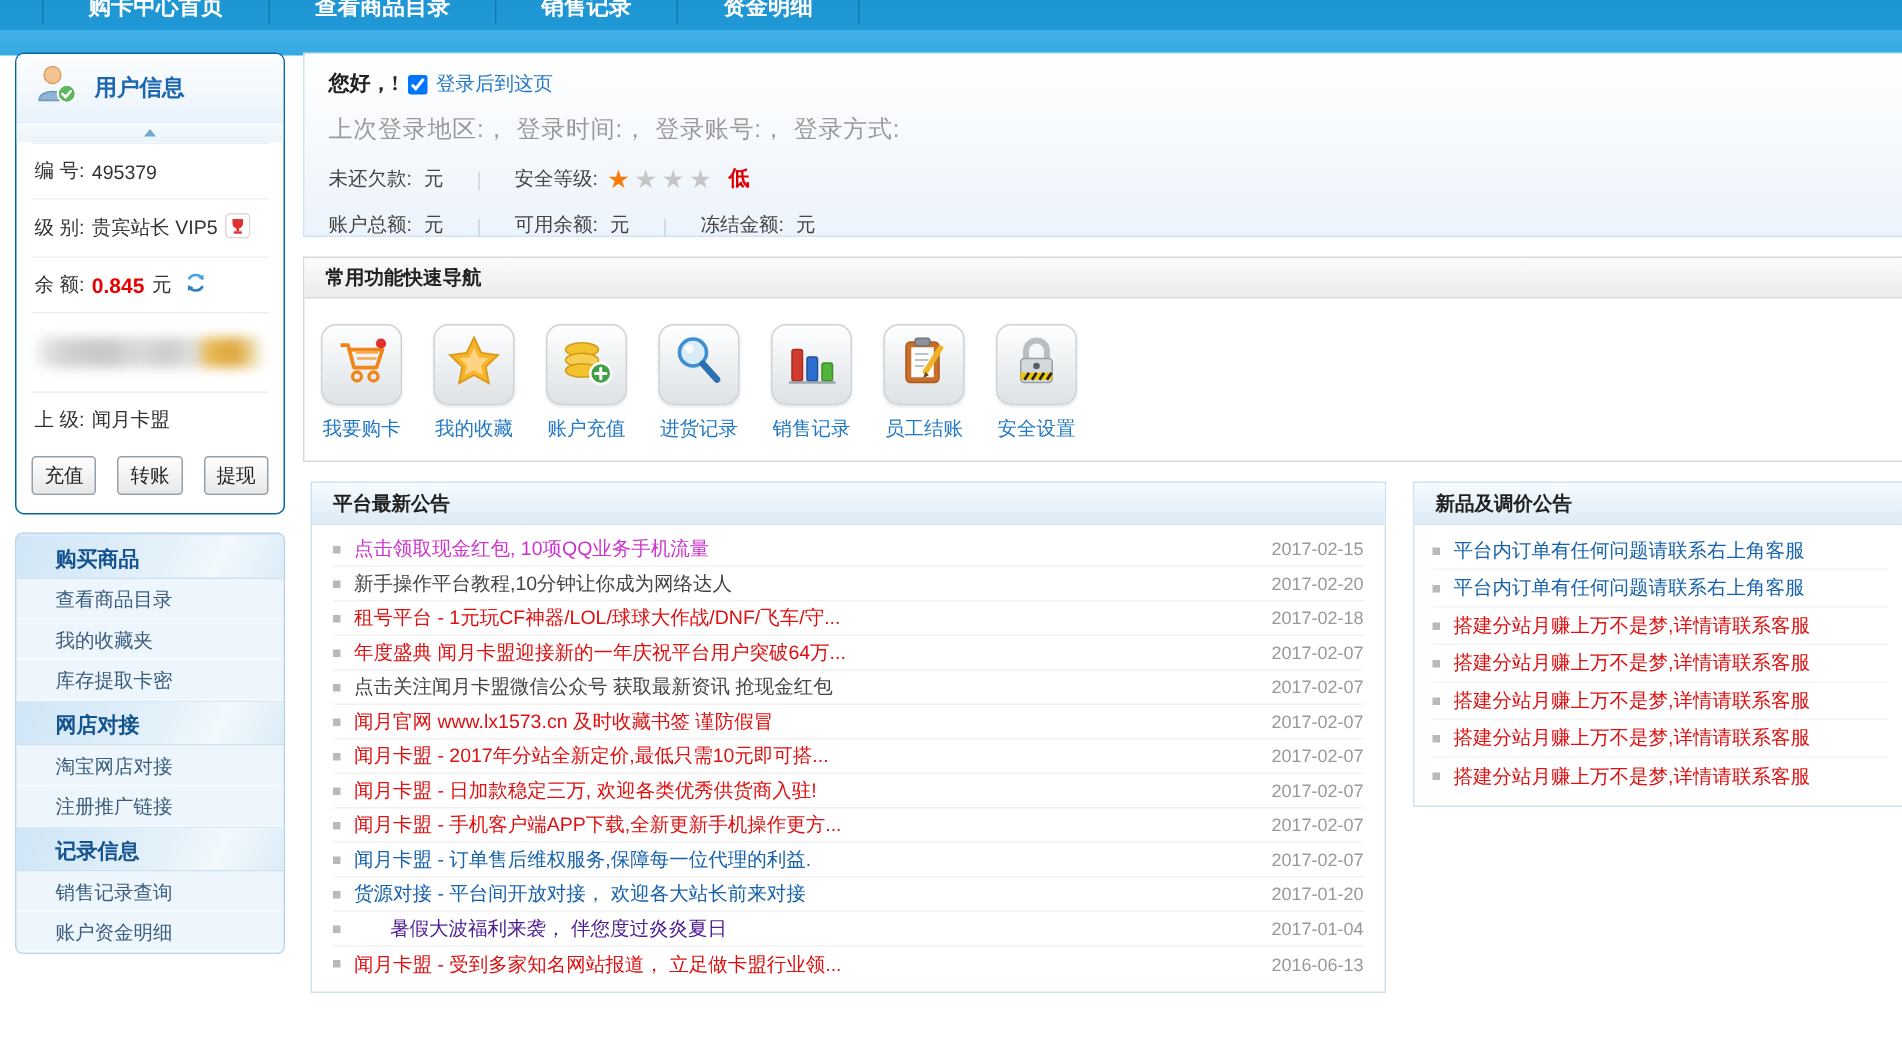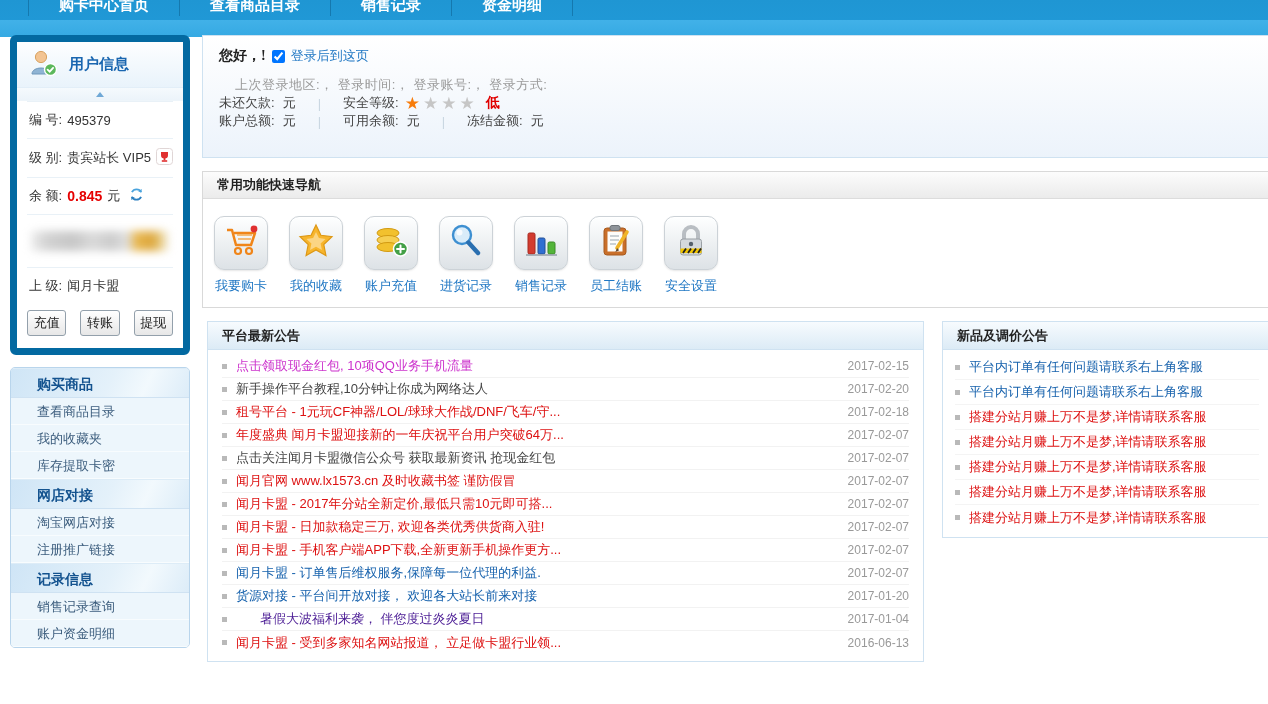--- a/index.html
+++ b/index.html
@@ -10,21 +10,21 @@
   .topnav { position:relative; height:37px;
     background:linear-gradient(#1f96d3 0%, #2098d6 54%, #41b1e8 55%, #35a9e3 100%);
     overflow:hidden; }
   .topnav ul { position:absolute; top:-6px; left:28px; display:flex; list-style:none; }
   .topnav li { padding:0 30px; color:#fff; font-weight:bold; font-size:15px;
     line-height:22px; border-left:1px solid rgba(8,84,128,.45); cursor:pointer; white-space:nowrap; }
   .topnav li:last-child { border-right:1px solid rgba(8,84,128,.45); }
 
   
   .sidebar { position:absolute; left:10px; top:35px; width:180px; }
-  .user-panel { border:7px solid #0369a1; border-radius:6px; background:#fff; overflow:hidden; }
+  .user-panel { border:1px solid #0369a1; border-radius:6px; background:#fff; overflow:hidden; }
   .user-panel-header { height:46px; display:flex; align-items:center; gap:10px;
     padding-left:12px; background:linear-gradient(#fdfeff,#e9f3fb);
     border-bottom:1px solid #e2eef8; }
   .user-panel-title { color:#1a66b0; font-weight:bold; font-size:15px; }
   .collapse-strip { height:13px; background:linear-gradient(#f5fafd,#ecf4fa);
     display:flex; align-items:center; justify-content:center; cursor:pointer;
     border-bottom:1px solid #eef5fa; }
   .tri-up { width:0; height:0; border-left:4px solid transparent;
     border-right:4px solid transparent; border-bottom:5px solid #6fa8d6; }
   .u-row { margin:0 10px; padding:9px 2px; font-size:13px; color:#333;
@@ -50,22 +50,22 @@
     color:#3c5d7d; background:#edf6fc; border-bottom:1px solid #f8fcfe; cursor:pointer; }
 
   
   .main { position:absolute; left:202px; top:35px; width:1070px; }
 
   .welcome-panel { border:1px solid #cfe2f1; height:123px; padding:11px 16px;
     background:linear-gradient(#ffffff,#ecf3fb); }
   .w-row1 { display:flex; align-items:center; gap:6px; }
   .greeting { font-weight:bold; font-size:14px; color:#222;font-family:Liberation Serif, serif; }
   .w-check-label { color:#2178c4; font-size:13px; cursor:pointer; }
-  .w-login-info { margin-top:11px; color:#9a9a9a; font-size:13px; letter-spacing:.5px;margin-left:16px; }
-  .w-row { display:flex; align-items:center; font-size:13px; color:#444; }
+  .w-login-info { margin-top:11px; color:#9a9a9a; font-size:16px; letter-spacing:.5px; }
+  .w-row { margin-top:13px; display:flex; align-items:center; font-size:13px; color:#444; }
   .w-sep { color:#c9d6e2; margin:0 22px; }
   .stars { margin-left:6px; font-size:17px; letter-spacing:3px; line-height:1; }
   .star-filled { color:#f77c0b; }
   .star-empty { color:#c6c6c6; }
   .sec-low { color:#e00000; font-weight:bold; font-size:14px; margin-left:8px; }
   .w-val { margin-left:8px; }
 
   
   .quick-panel { margin-top:13px; border:1px solid #d9d9d9; background:#fff; }
   .quick-header { height:27px; line-height:26px; padding-left:14px; font-weight:bold;

